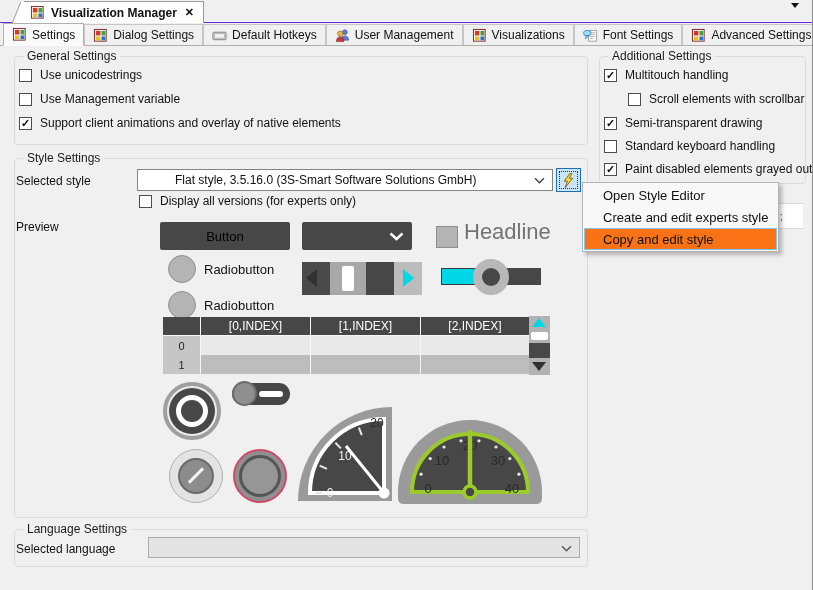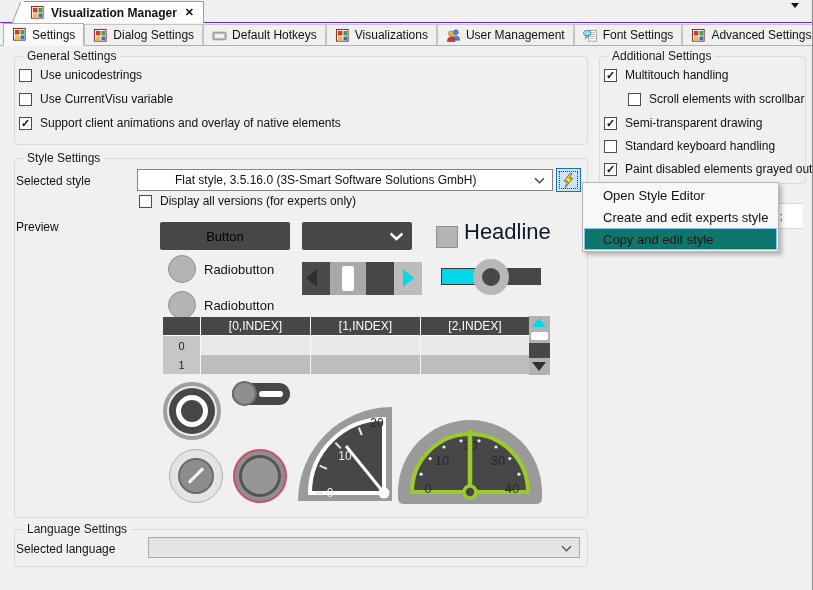--- a/index.html
+++ b/index.html
@@ -38,21 +38,21 @@
 
   .lightbtn { position:absolute; left:556px; top:168px; width:25px; height:24px; background:#cbe3f7; border:1px solid #1a6fb5; outline:1px dotted #333; outline-offset:-4px; display:flex; align-items:center; justify-content:center; }
   .lightbtn svg { width:15px; height:15px; }
 
   
   .pw { position:absolute; }
   .pbutton { left:160px; top:222px; width:130px; height:28px; background:#474747; border-radius:2px; display:flex; align-items:center; justify-content:center; font-size:13px; color:#000; }
   .pcombo { left:302px; top:222px; width:110px; height:28px; background:#474747; border-radius:2px; }
   .pcombo svg { position:absolute; right:8px; top:10px; }
   .pheadcb { left:436px; top:226px; width:22px; height:22px; background:#b4b4b4; border:1px solid #8f8f8f; }
-  .pheadline { left:464px; top:219px; font-size:22px; color:#0f172a; }
+  .pheadline { left:464px; top:219px; font-size:22px; color:#737373; }
   .pradio { width:28px; height:28px; border-radius:50%; background:#b4b4b4; border:1px solid #8f8f8f; }
   .pradiolbl { font-size:13px; color:#111; }
 
   .pscroll { left:302px; top:262px; width:120px; height:33px; display:flex; }
   .pscroll .sseg { height:100%; position:relative; }
   .tri-left { width:0; height:0; border:9px solid transparent; border-right:11px solid #303030; position:absolute; left:4px; top:7px; border-left:none; }
   .tri-right-cyan { width:0; height:0; border:9px solid transparent; border-left:11px solid #00d8e8; position:absolute; left:9px; top:7px; border-right:none; }
   .sthumbv { position:absolute; left:50%; top:4px; transform:translateX(-50%); width:12px; height:25px; background:#fff; border-radius:2px; }
 
   .pslider-track { left:441px; top:268px; width:100px; height:17px; }
@@ -87,21 +87,21 @@
   .pdial .line { position:absolute; left:6px; top:14px; width:20px; height:3px; background:#f4f4f4; transform:rotate(-45deg); }
 
   .predknob { left:233px; top:449px; width:54px; height:54px; border-radius:50%; border:2px solid #d04a66; background:#8f8f8f; }
   .predknob .in { position:absolute; left:4px; top:4px; width:42px; height:42px; border-radius:50%; background:#969696; border:3px solid #555; }
 
   .gauge { position:absolute; }
 
   
   .ctxmenu { position:absolute; left:582px; top:182px; width:197px; background:#f8f8f8; border:1px solid #b5b5b5; box-shadow:3px 3px 4px rgba(0,0,0,0.25); z-index:10; padding:1px;text-align:center; }
   .mitem { height:22px; display:flex; align-items:center; padding-left:19px; font-size:13px; color:#111; white-space:nowrap; }
-  .mitem.hl { background:#0f766e; border:1px solid #84c5f2; padding-left:18px; }
+  .mitem.hl { background:#f97316; border:1px solid #84c5f2; padding-left:18px; }
 
   .fragment { position:absolute; left:771px; top:203px; width:32px; height:26px; background:#fff; border-left:1px solid #c4c4c4; border-top:1px solid #d8d8d8; border-bottom:1px solid #d8d8d8; font-size:11px; color:#555; display:flex; align-items:center; padding-left:4px; z-index:4; }
 
   svg { display:block; }
 </style>
 </head>
 <body>
 
 <div id="screen">
 
@@ -152,39 +152,39 @@
           <svg viewBox="0 0 16 16">
             <rect x="1" y="4.5" width="14" height="8" rx="1" fill="#d9d9d9" stroke="#7e7e7e"></rect>
             <rect x="2.8" y="6.2" width="10.4" height="4.6" fill="#f3f3f3" stroke="#9a9a9a" stroke-width="0.6"></rect>
           </svg>
         </span>
         <span>Default Hotkeys</span>
       </div>
       <div class="tab">
         <span class="ticon">
           <svg viewBox="0 0 16 16">
+            <circle cx="10.5" cy="4.5" r="2.6" fill="#5b7fd4" stroke="#2c4a8c" stroke-width="0.6"></circle>
+            <path d="M6.5,13 Q6.5,8.5 10.5,8.5 Q14.5,8.5 14.5,13 Z" fill="#5b7fd4" stroke="#2c4a8c" stroke-width="0.6"></path>
+            <circle cx="5.5" cy="6" r="2.8" fill="#f0b24a" stroke="#8c5a1a" stroke-width="0.6"></circle>
+            <path d="M1.5,14.5 Q1.5,9.5 5.5,9.5 Q9.5,9.5 9.5,14.5 Z" fill="#c43c3c" stroke="#7a1f1f" stroke-width="0.6"></path>
+          </svg>
+        </span>
+        <span>User Management</span>
+      </div>
+      <div class="tab">
+        <span class="ticon">
+          <svg viewBox="0 0 16 16">
             <rect x="1.5" y="1.5" width="12.5" height="12.5" fill="#fff" stroke="#7a1f1f"></rect>
             <rect x="3" y="3" width="5" height="5" fill="#d23b2e"></rect>
             <rect x="9" y="3" width="4" height="5" fill="#3fa33f"></rect>
             <rect x="3" y="9" width="5" height="4" fill="#e5c02a"></rect>
             <rect x="9" y="9" width="4" height="4" fill="#2e6fd2"></rect>
           </svg>
         </span>
         <span>Visualizations</span>
-      </div>
-      <div class="tab">
-        <span class="ticon">
-          <svg viewBox="0 0 16 16">
-            <circle cx="10.5" cy="4.5" r="2.6" fill="#5b7fd4" stroke="#2c4a8c" stroke-width="0.6"></circle>
-            <path d="M6.5,13 Q6.5,8.5 10.5,8.5 Q14.5,8.5 14.5,13 Z" fill="#5b7fd4" stroke="#2c4a8c" stroke-width="0.6"></path>
-            <circle cx="5.5" cy="6" r="2.8" fill="#f0b24a" stroke="#8c5a1a" stroke-width="0.6"></circle>
-            <path d="M1.5,14.5 Q1.5,9.5 5.5,9.5 Q9.5,9.5 9.5,14.5 Z" fill="#c43c3c" stroke="#7a1f1f" stroke-width="0.6"></path>
-          </svg>
-        </span>
-        <span>User Management</span>
       </div>
       <div class="tab">
         <span class="ticon">
           <svg viewBox="0 0 16 16">
             <rect x="6" y="2.5" width="8.5" height="11.5" fill="#fff" stroke="#8a8a8a" stroke-width="0.8"></rect>
             <line x1="7.5" y1="5" x2="13" y2="5" stroke="#b0b0b0"></line>
             <line x1="7.5" y1="7" x2="13" y2="7" stroke="#b0b0b0"></line>
             <line x1="7.5" y1="9" x2="13" y2="9" stroke="#b0b0b0"></line>
             <line x1="7.5" y1="11" x2="11" y2="11" stroke="#b0b0b0"></line>
             <ellipse cx="4.5" cy="5.5" rx="4" ry="3" fill="#9fdef2" stroke="#2e7ab8" stroke-width="0.8"></ellipse>
@@ -375,21 +375,21 @@
       <div class="mitem">Create and edit experts style</div>
       <div class="mitem hl">Copy and edit style</div>
     </div>
 
 <div class="cbrow" style="left: 19px; top: 68px;">
       <span class="cbbox"></span>
       <span>Use unicodestrings</span>
     </div>
     <div class="cbrow" style="left: 19px; top: 92px;">
       <span class="cbbox"></span>
-      <span>Use CurrentVisu variable</span>
+      <span>Use Management variable</span>
     </div>
     <div class="cbrow" style="left: 19px; top: 116px;">
       <span class="cbbox">✓</span>
       <span>Support client animations and overlay of native elements</span>
     </div>
     <div class="cbrow" style="left: 604px; top: 68px;">
       <span class="cbbox">✓</span>
       <span>Multitouch handling</span>
     </div>
     <div class="cbrow" style="left: 628px; top: 92px;">

